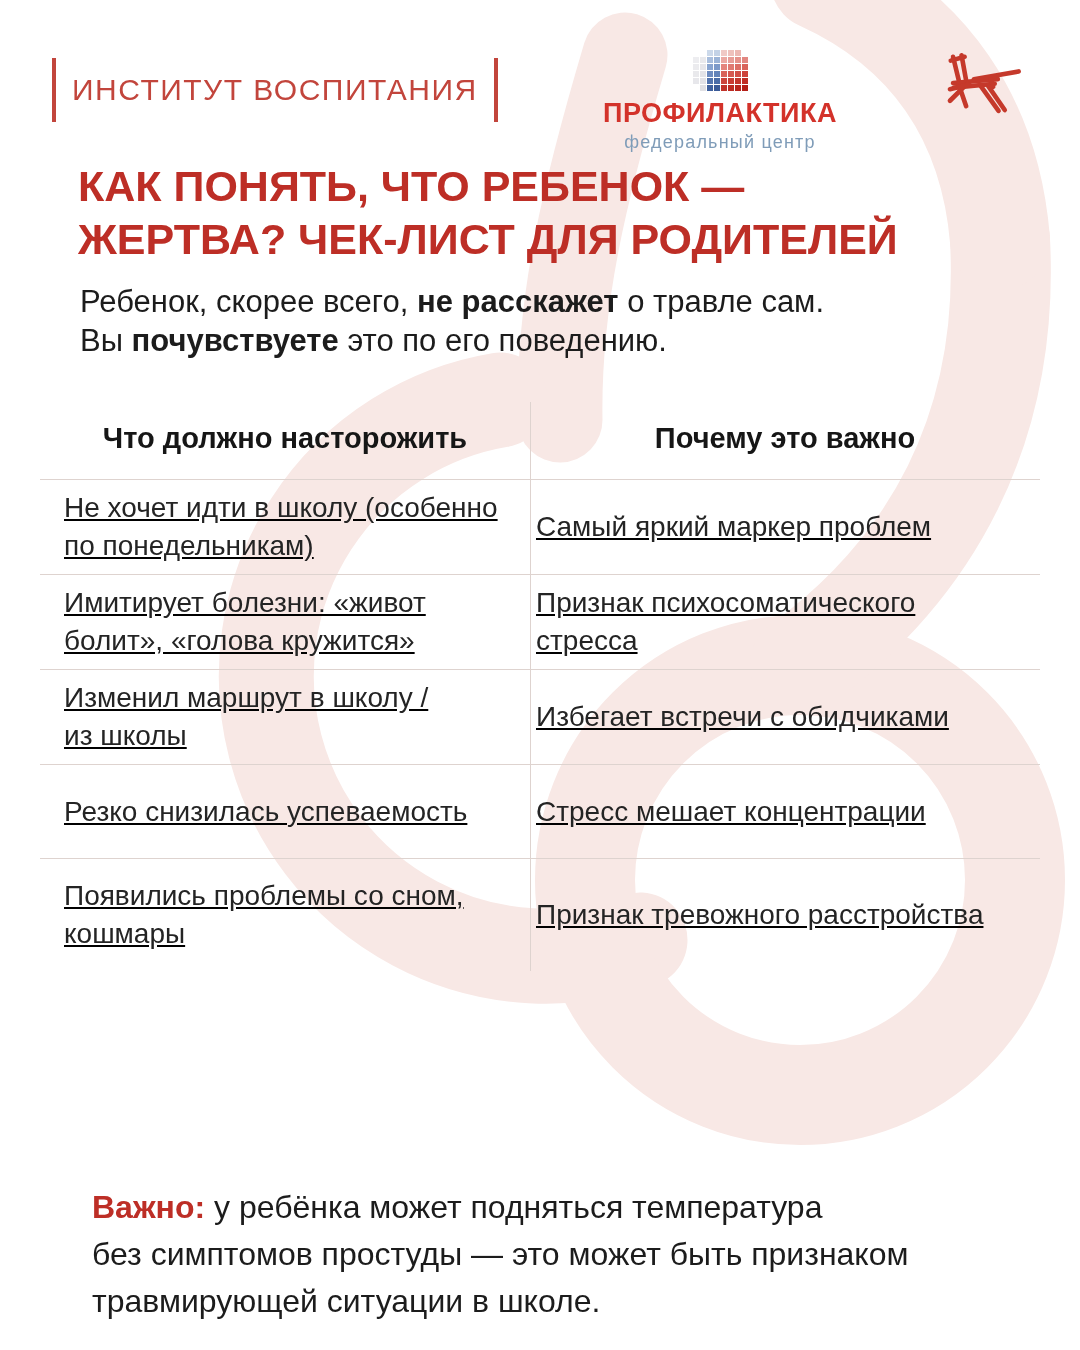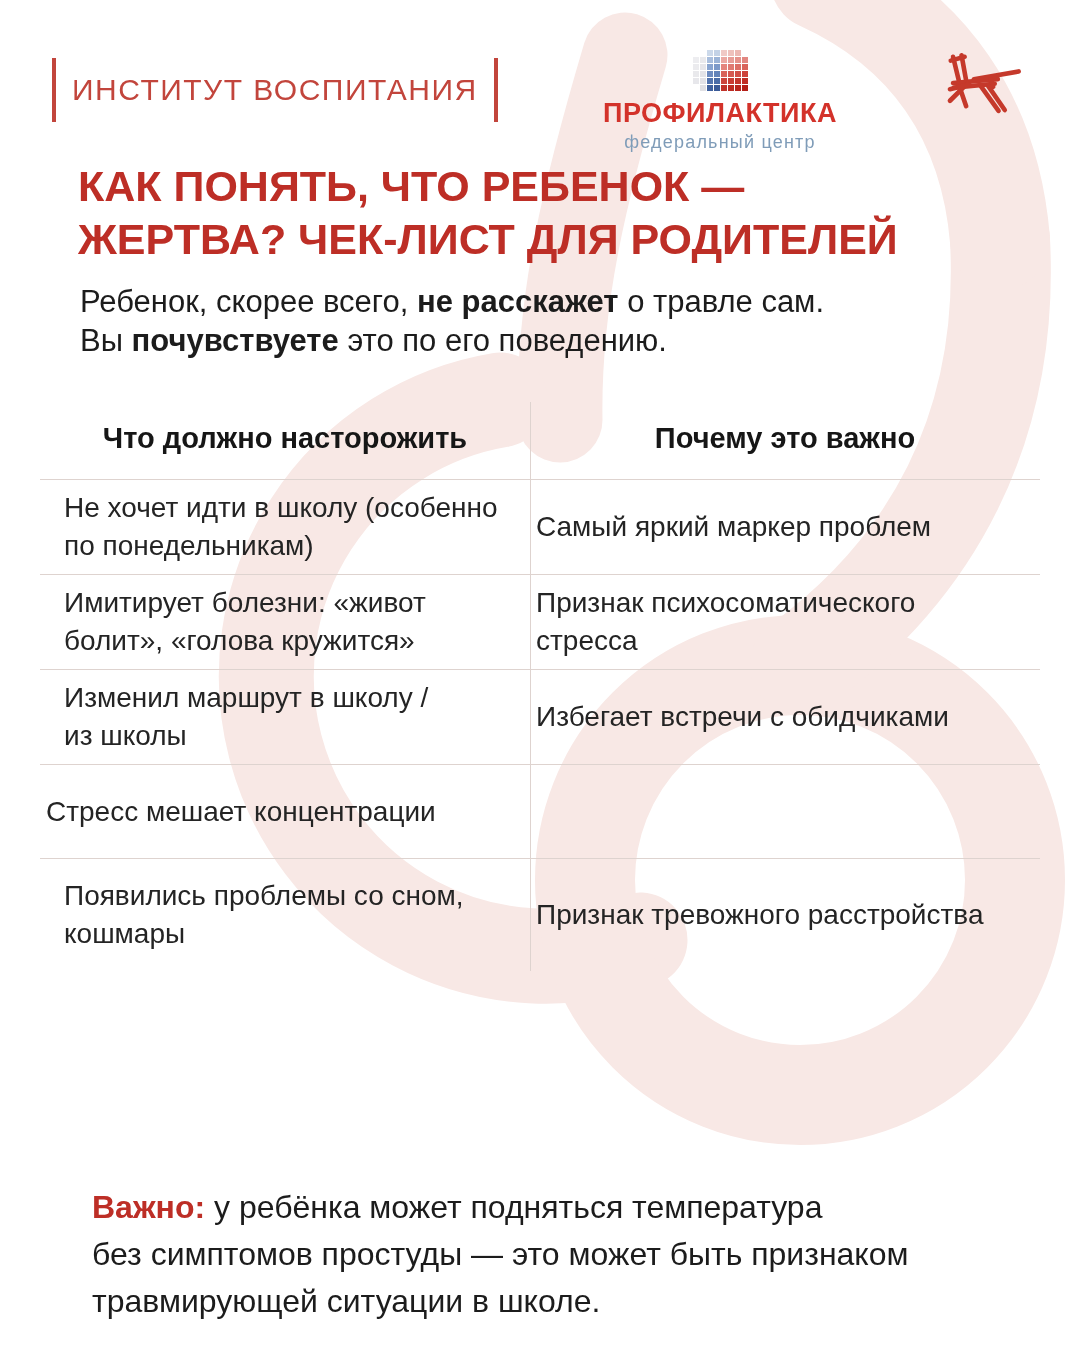--- a/index.html
+++ b/index.html
@@ -34,21 +34,21 @@
          color:#1c1c1c;white-space:nowrap;z-index:2;}
   .b{font-weight:bold;}
   .red{color:var(--accent);}
   
   .table{position:absolute;left:40px;top:398px;width:1000px;z-index:2;}
   .thead{display:flex;height:81px;}
   .th{display:flex;align-items:center;justify-content:center;font-weight:bold;
       font-size:29px;color:#161616;white-space:nowrap;}
   .th.left{width:490px;}
   .th.right{width:510px;}
-  .trow{display:flex;border-top:1px solid var(--line);}
+  .trow{display:flex;border-top:1px solid var(--line);text-decoration:underline;}
   .td{display:flex;align-items:center;min-height:93px;font-size:28px;line-height:38px;
       color:#242424;white-space:nowrap;}
   .td.left{width:490px;padding:9px 10px 9px 24px;}
   .td.right{width:510px;padding:9px 6px 9px 6px;}
   .trow:last-child .td{min-height:112px;}
   .vdivider{position:absolute;left:490px;top:4px;bottom:0;width:1px;background:var(--line);}
   
   .note{position:absolute;left:84px;top:1176px;margin:8px;font-size:32px;line-height:47px;
         color:#1c1c1c;white-space:nowrap;z-index:2;}
 </style>
@@ -173,20 +173,23 @@
         </div>
         <div class="trow">
           <div class="td left">
             <div>Изменил маршрут в школу /<br>из школы</div>
           </div>
           <div class="td right">
             <div>Избегает встречи с обидчиками</div>
           </div>
         </div>
         <div class="trow">
+          <div class="td left">
+            <div>Резко снизилась успеваемость</div>
+          </div>
           <div class="td right">
             <div>Стресс мешает концентрации</div>
           </div>
         </div>
         <div class="trow">
           <div class="td left">
             <div>Появились проблемы со сном,<br>кошмары</div>
           </div>
           <div class="td right">
             <div>Признак тревожного расстройства</div>

